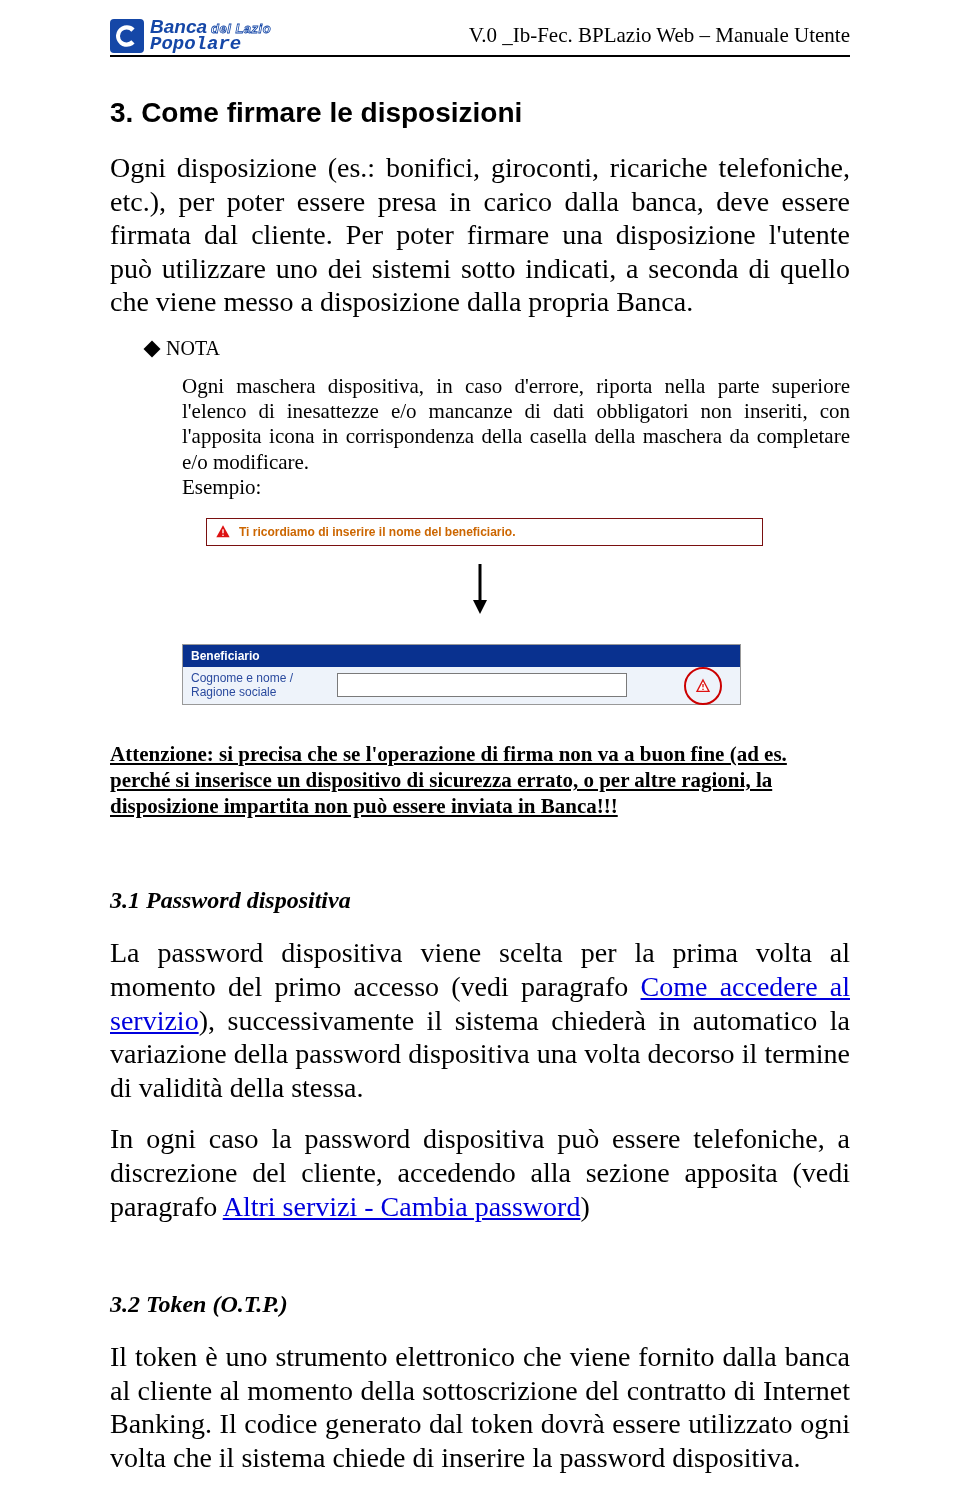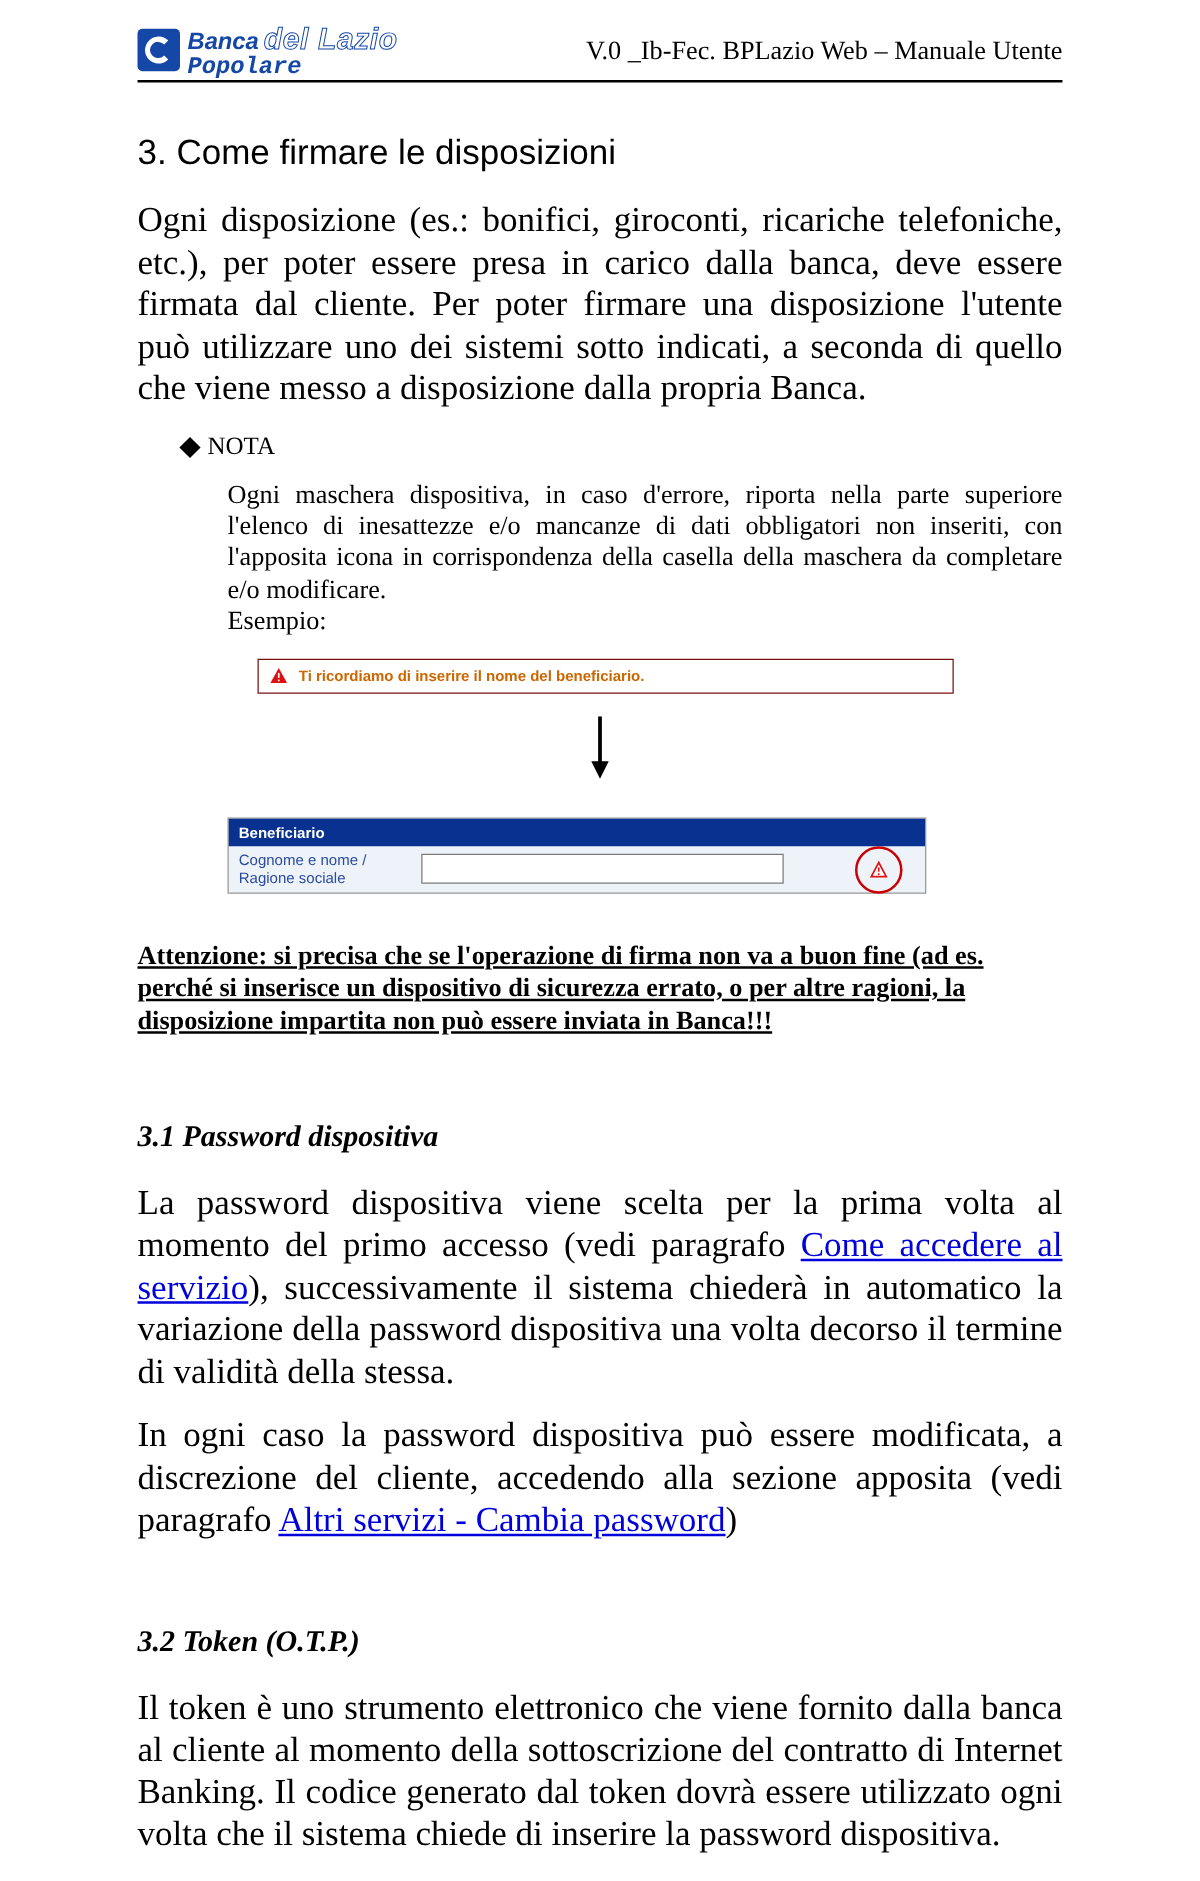--- a/index.html
+++ b/index.html
@@ -40,38 +40,38 @@
     font-weight: 900;
     font-style: italic;
     color: #1547a7;
     font-size: 19px;
     line-height: 0.95;
   }
   .logo-outline {
     font-family: Arial, Helvetica, sans-serif;
     font-weight: 900;
     font-style: italic;
-    font-size: 24px;
+    font-size: 13px;
     color: #fff;
     -webkit-text-stroke: 0.8px #1547a7;
     text-stroke: 0.8px #1547a7;
     letter-spacing: 0.5px;
   }
   .header-title {
     font-size: 21px;
   }
   .header-rule {
     border: none;
     border-top: 2px solid #000;
     margin: 2px 0 40px 0;
   }
 
   h1.sec {
     font-family: Arial, Helvetica, sans-serif;
-    font-weight: normal;
+    font-weight: bold;
     font-size: 28px;
     margin: 28px 0 22px 0;
   }
   h2.sub {
     font-family: Liberation Serif, serif;
     font-style: italic;
     font-weight: bold;
     font-size: 24px;
     margin: 68px 0 22px 0;
   }
@@ -274,21 +274,21 @@
 
   <p class="attention">Attenzione: si precisa che se l'operazione di firma non va a buon fine (ad es. perché si inserisce un dispositivo di sicurezza errato, o per altre ragioni, la disposizione impartita non può essere inviata in Banca!!!</p>
 
   <h2 class="sub">3.1    Password dispositiva</h2>
 
   <p class="body">
     <span>La password dispositiva viene scelta per la prima volta al momento del primo accesso (vedi paragrafo </span><span class="link">Come accedere al servizio</span><span>), successivamente il sistema chiederà in automatico la variazione della password dispositiva una volta decorso il termine di validità della stessa.</span>
   </p>
 
   <p class="body">
-    <span>In ogni caso la password dispositiva può essere modificata, a discrezione del cliente, accedendo alla sezione apposita (vedi paragrafo </span><span class="link">Altri servizi - Cambia password</span><span>)</span>
+    <span>In ogni caso la password dispositiva può essere telefoniche, a discrezione del cliente, accedendo alla sezione apposita (vedi paragrafo </span><span class="link">Altri servizi - Cambia password</span><span>)</span>
   </p>
 
   <h2 class="sub">3.2    Token (O.T.P.)</h2>
 
   <p class="body">Il token è uno strumento elettronico che viene fornito dalla banca al cliente al momento della sottoscrizione del contratto di Internet Banking. Il codice generato dal token dovrà essere utilizzato ogni volta che il sistema chiede di inserire la password dispositiva.</p>
 
   <div class="footer">Pagina 7</div>
 </div>
 
 </body></html>

